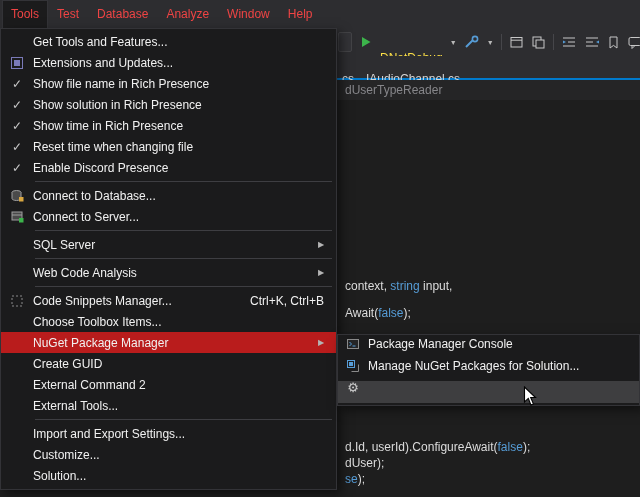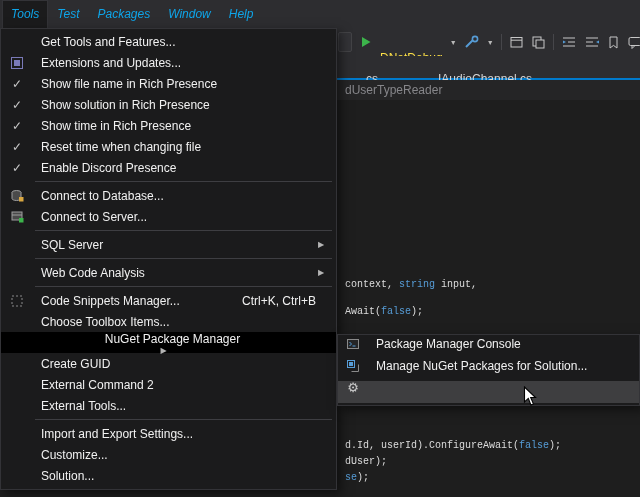--- a/index.html
+++ b/index.html
@@ -4,64 +4,65 @@
 <style>
   html,body{margin:0;padding:0;}
   body{
     width:640px;height:497px;position:relative;overflow:hidden;
     background:#1e1e1e;
     font-family:"Liberation Sans",sans-serif;font-size:12px;color:#f1f1f1;
     -webkit-font-smoothing:antialiased;
   }
   
   .menubar{position:absolute;top:0;left:0;right:0;height:28px;background:#2d2d30;display:flex;align-items:stretch;padding-left:2px;z-index:5;}
-  .mitem{padding:0 9px;line-height:28px;color:#0ea5e9;white-space:nowrap;font-style:italic;}
+  .mitem{padding:0 9px;line-height:28px;color:#ef4444;white-space:nowrap;}
   .mitem.open{background:#1b1b1c;box-shadow:inset 1px 1px 0 #333337,inset -1px 0 0 #333337;}
   
   .toolbar{position:absolute;top:28px;left:0;right:0;height:28px;background:#2d2d30;display:flex;align-items:center;gap:7px;padding-left:338px;z-index:1;overflow:hidden;}
   .tname{color:#fde047;white-space:nowrap;margin-top:32px;}
   .chev{font-size:7px;color:#b8b8b8;line-height:1;}
   .tsep{width:1px;height:16px;background:#46464a;flex:none;}
   .ticon{display:inline-flex;align-items:center;justify-content:center;flex:none;}
   .partialctl{width:12px;height:18px;background:#333337;border:1px solid #434346;border-radius:2px;flex:none;}
   
   .tabstrip{position:absolute;top:56px;left:0;right:0;height:24px;background:#2d2d30;border-bottom:2px solid #007acc;box-sizing:border-box;display:flex;align-items:center;gap:4px;padding-left:338px;z-index:1;}
-  .tab{padding:2px 28px;color:#d6d6d6;white-space:nowrap;margin-top:24px;}
+  .tab{padding:2px 4px;color:#d6d6d6;white-space:nowrap;margin-top:24px;}
   
   .navbar{position:absolute;top:80px;left:0;right:0;height:20px;background:#252526;line-height:20px;padding-left:345px;box-sizing:border-box;color:#86868a;z-index:1;}
   
-  .code{position:absolute;font-family:Liberation Mono, monospace;font-size:10px;white-space:pre;z-index:1;}
+  .code{position:absolute;font-family:Liberation Sans, sans-serif;font-size:12px;white-space:pre;z-index:1;}
   .seg{color:#dcdcdc;}
   .seg-kw{color:#569cd6;}
   
   .menu{position:absolute;left:0;top:28px;width:337px;box-sizing:border-box;background:#1b1b1c;border:1px solid #333337;box-shadow:4px 4px 10px rgba(0,0,0,.5);padding:2px 0 3px;z-index:10;}
   .mrow{height:21px;display:flex;align-items:center;}
-  .mrow.hl{background:#000000;flex-direction:column;}
+  .mrow.hl{background:#b91c1c;}
   .gutter{width:32px;flex:none;text-align:center;display:flex;align-items:center;justify-content:center;}
   .checkg{color:#c5c5c5;font-size:12px;}
-  .lbl{flex:1;color:#f1f1f1;white-space:nowrap;margin-left:8px;}
-  .sc{color:#f1f1f1;margin-right:20px;white-space:nowrap;}
+  .lbl{flex:1;color:#f1f1f1;white-space:nowrap;}
+  .sc{color:#f1f1f1;margin-right:12px;white-space:nowrap;}
   .arr{width:18px;flex:none;color:#b4b4b4;font-size:8px;text-align:left;padding-left:2px;}
   .msep{height:1px;background:#3e3e42;margin:3px 4px 3px 34px;}
   
   .submenu{position:absolute;left:337px;top:334px;width:303px;box-sizing:border-box;background:#1b1b1c;border:1px solid #333337;box-shadow:4px 4px 10px rgba(0,0,0,.5);padding:2px 0;z-index:11;}
   .srow{height:22px;display:flex;align-items:flex-start;}
   .srow.hl{background:#3e3e40;}
   .srow .gutter{width:30px;}
   .gearg{color:#c8c8c8;font-size:13px;line-height:1;}
   
   .cursor{position:absolute;left:523px;top:386px;z-index:20;pointer-events:none;}
 </style>
 </head>
 <body>
 
 <div class="menubar">
   <div class="mitem open">Tools</div>
   <div class="mitem">Test</div>
-  <div class="mitem">Packages</div>
+  <div class="mitem">Database</div>
+  <div class="mitem">Analyze</div>
   <div class="mitem">Window</div>
   <div class="mitem">Help</div>
 </div>
 
 <div class="toolbar">
   <div class="partialctl"></div>
   <span class="ticon">
     <svg width="14" height="14" viewBox="0 0 14 14">
         <path d="M3 2 L11.5 7 L3 12 Z" fill="#3cb44b"></path>
       </svg>

